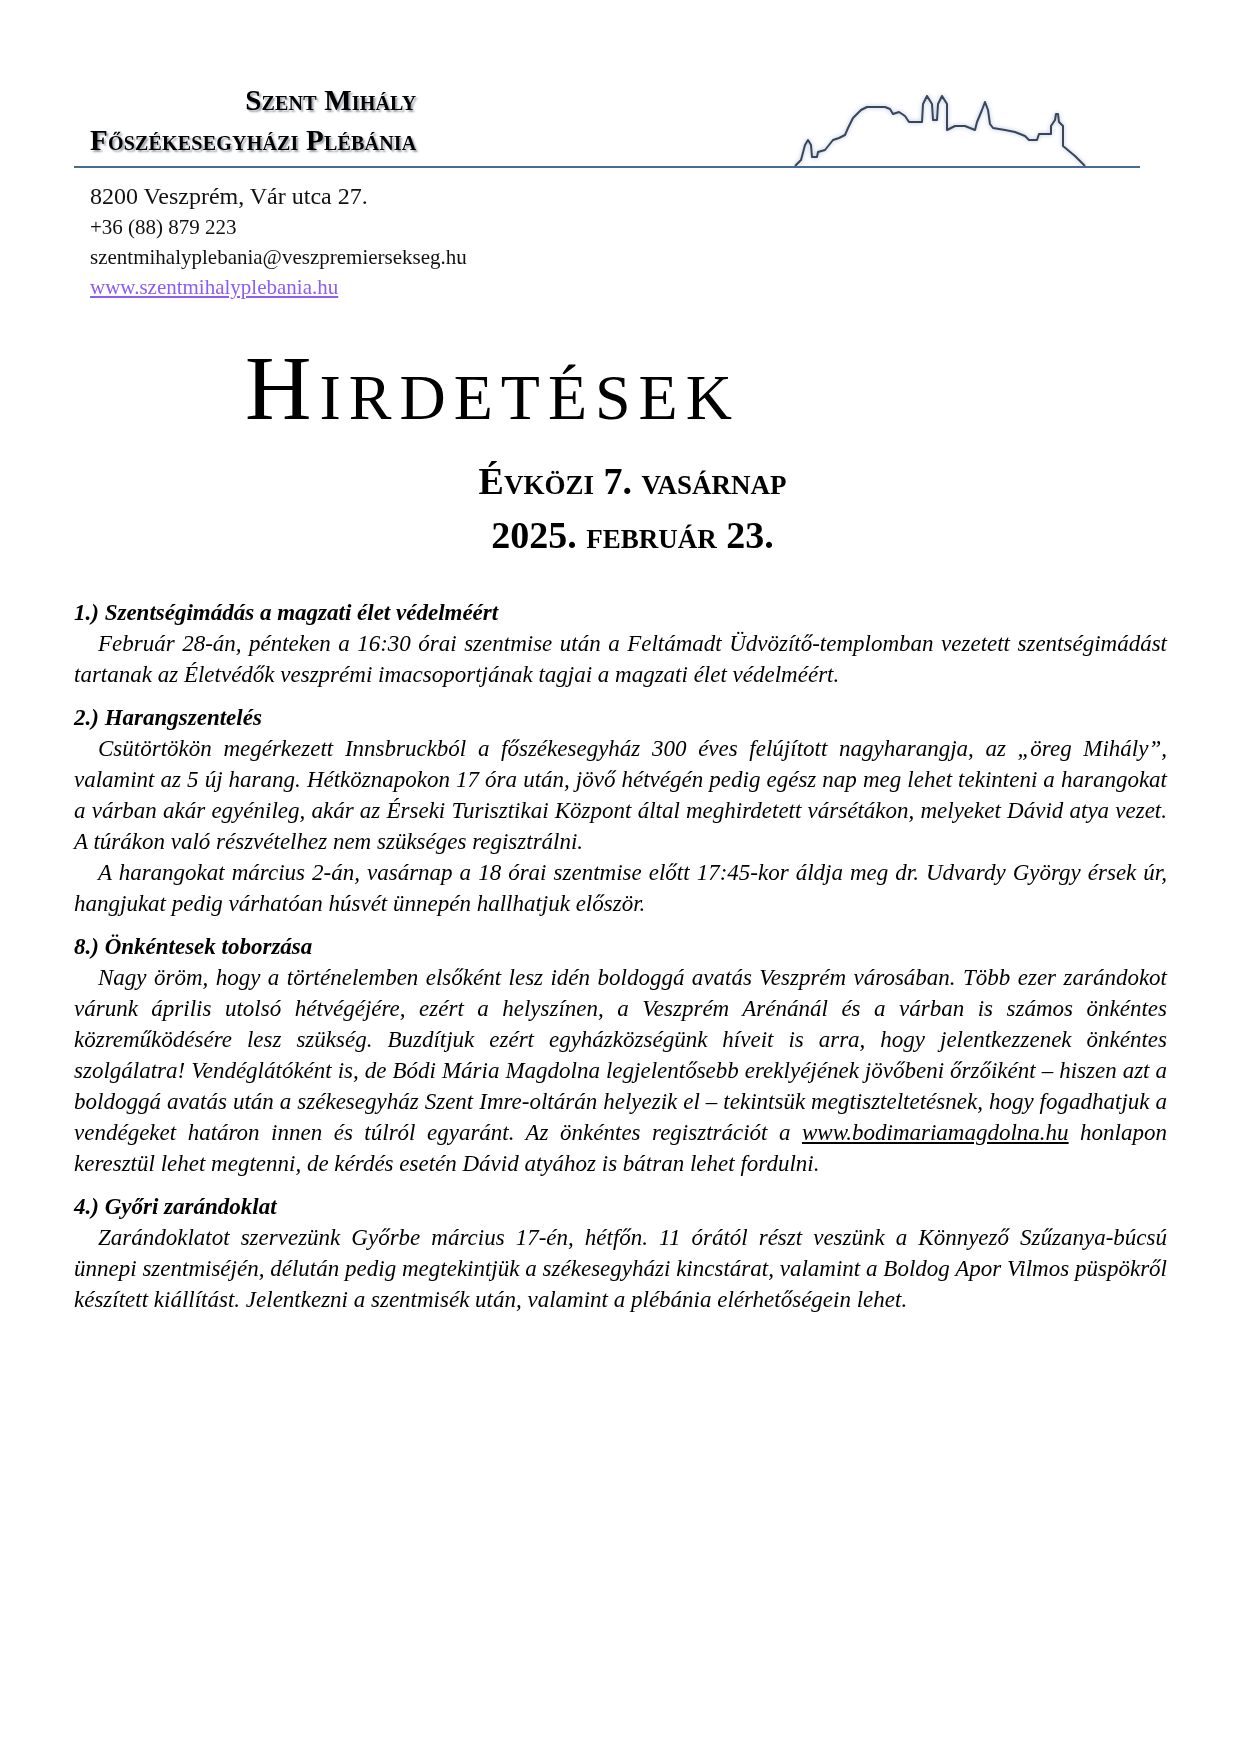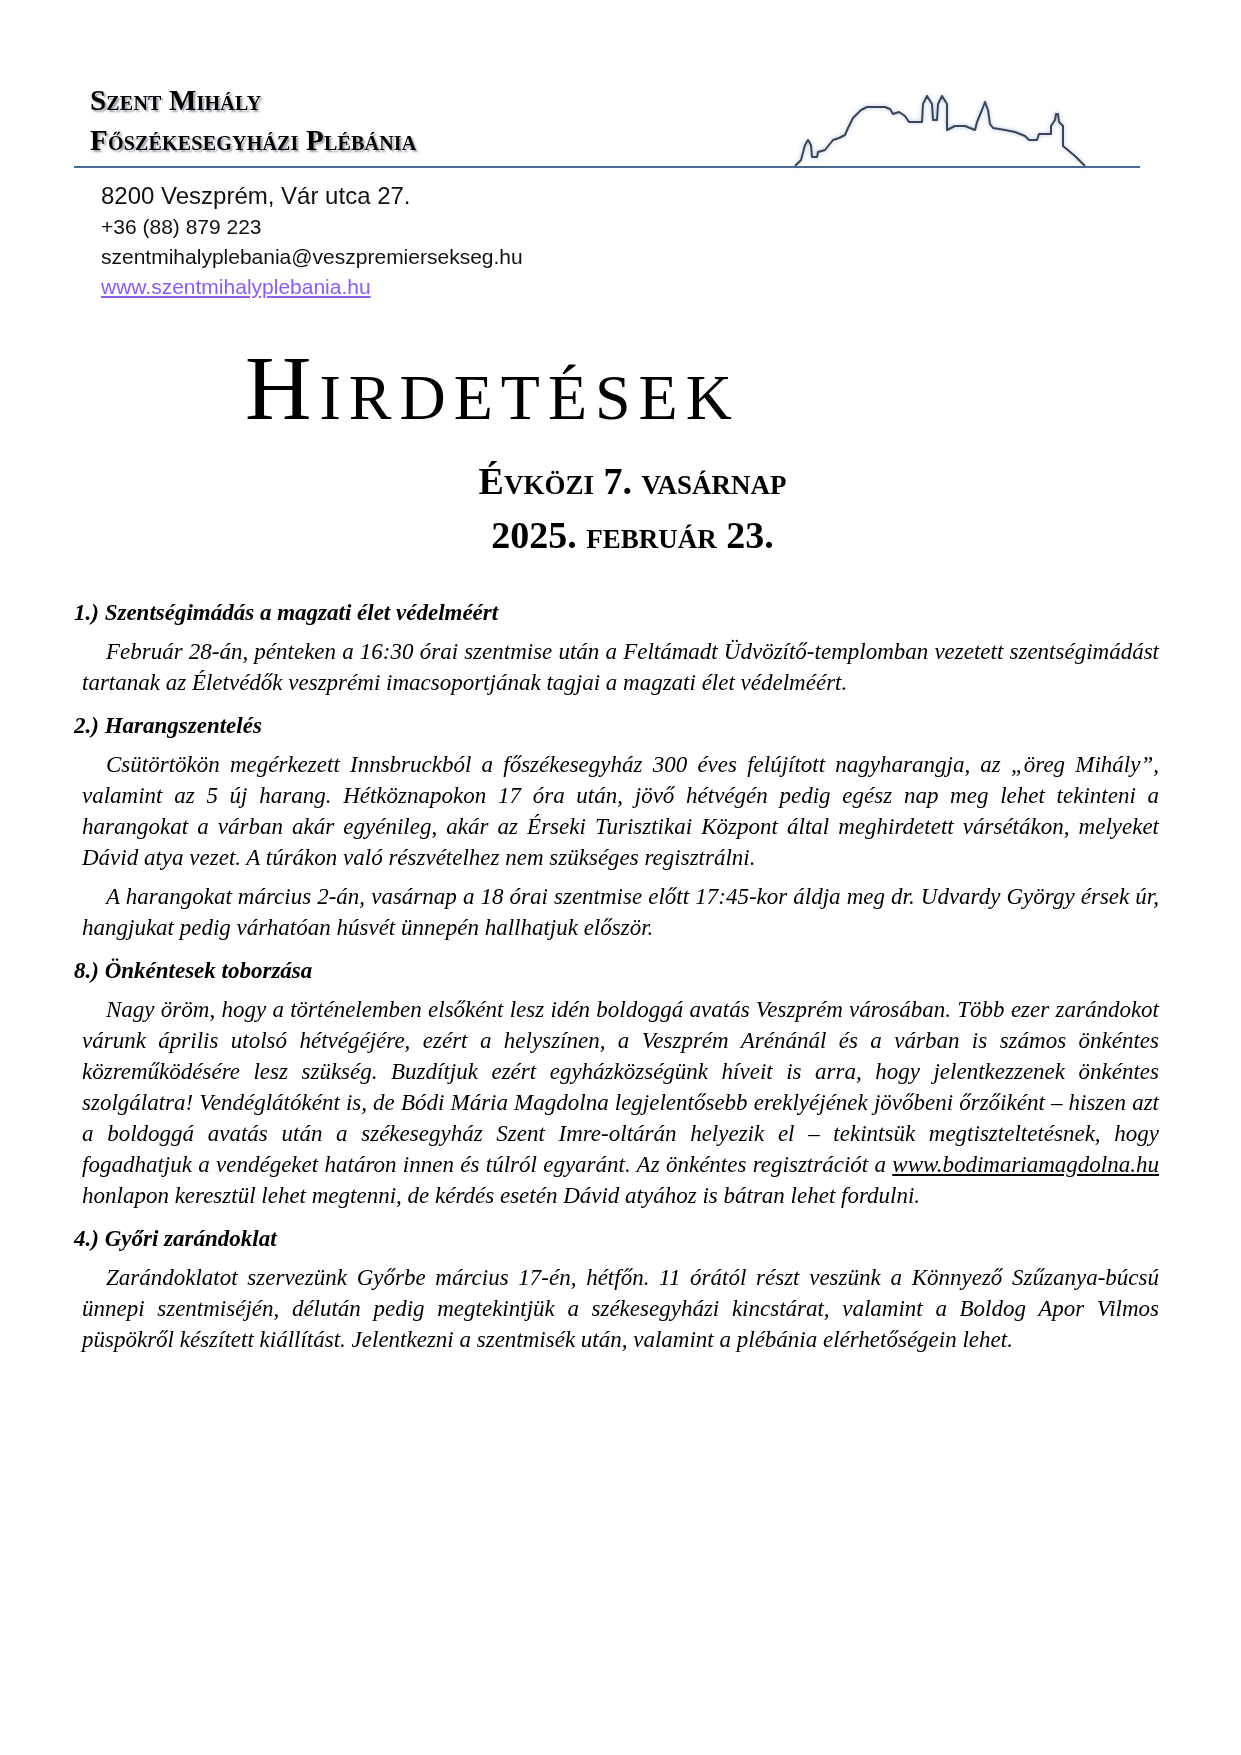--- a/index.html
+++ b/index.html
@@ -3,30 +3,30 @@
 <meta charset="utf-8">
 <style>
   html, body { margin: 0; padding: 0; background: #ffffff; }
   body { width: 1241px; height: 1755px; position: relative; overflow: hidden; color: #000; }
 
   
   .org-name {
     position: absolute; left: 90px; top: 80px;
     font-family: "Liberation Serif", serif; font-weight: bold;
     font-size: 29px; line-height: 40px; font-variant: small-caps;
-    text-shadow: 2px 2px 2px #9aa0a8; letter-spacing: 0.2px;
+    text-shadow: 2px 2px 2px #9aa0a8; letter-spacing: 0.2px; text-align: right;
   }
   .header-rule {
     position: absolute; left: 74px; top: 166px; width: 1066px; height: 2px;
     background: #4a6a94;
   }
   .skyline { position: absolute; left: 775px; top: 90px; width: 330px; height: 80px; }
   .contact {
-    position: absolute; left: 101px; top: 180px;
-    font-family: Liberation Sans, sans-serif; color: #111;
+    position: absolute; left: 90px; top: 180px;
+    font-family: Liberation Serif, serif; color: #111;
   }
   .contact .addr { font-size: 24px; line-height: 32px; }
   .contact .line { font-size: 21px; line-height: 30px; }
   .contact a { color: #8b5cf6; text-decoration: underline; }
 
   
   .title {
     position: absolute; left: 0; width: 985px; top: 338px; text-align: center;
     font-family: "Liberation Serif", serif; font-size: 92px; line-height: 100px;
     font-variant: small-caps; letter-spacing: 8px; font-weight: normal;
@@ -42,21 +42,21 @@
   
   .content {
     position: absolute; left: 74px; top: 597px; width: 1093px;
     font-family: "Liberation Serif", serif; font-size: 23px; line-height: 31px; font-style: italic;
   }
   .section { margin-bottom: 12px; }
   .section h2 {
     margin: 0; font-size: 23px; line-height: 31px; font-weight: bold;
   }
   .section p {
-    margin: 8px; text-align: justify; text-indent: 24px;
+    margin: 0; text-align: justify; text-indent: 24px;
   }
   .content a { color: #000000; text-decoration: underline; }
 </style>
 </head>
 <body>
 
 <div class="org-name">
   <div>Szent Mihály</div>
   <div>Főszékesegyházi Plébánia</div>
 </div>

